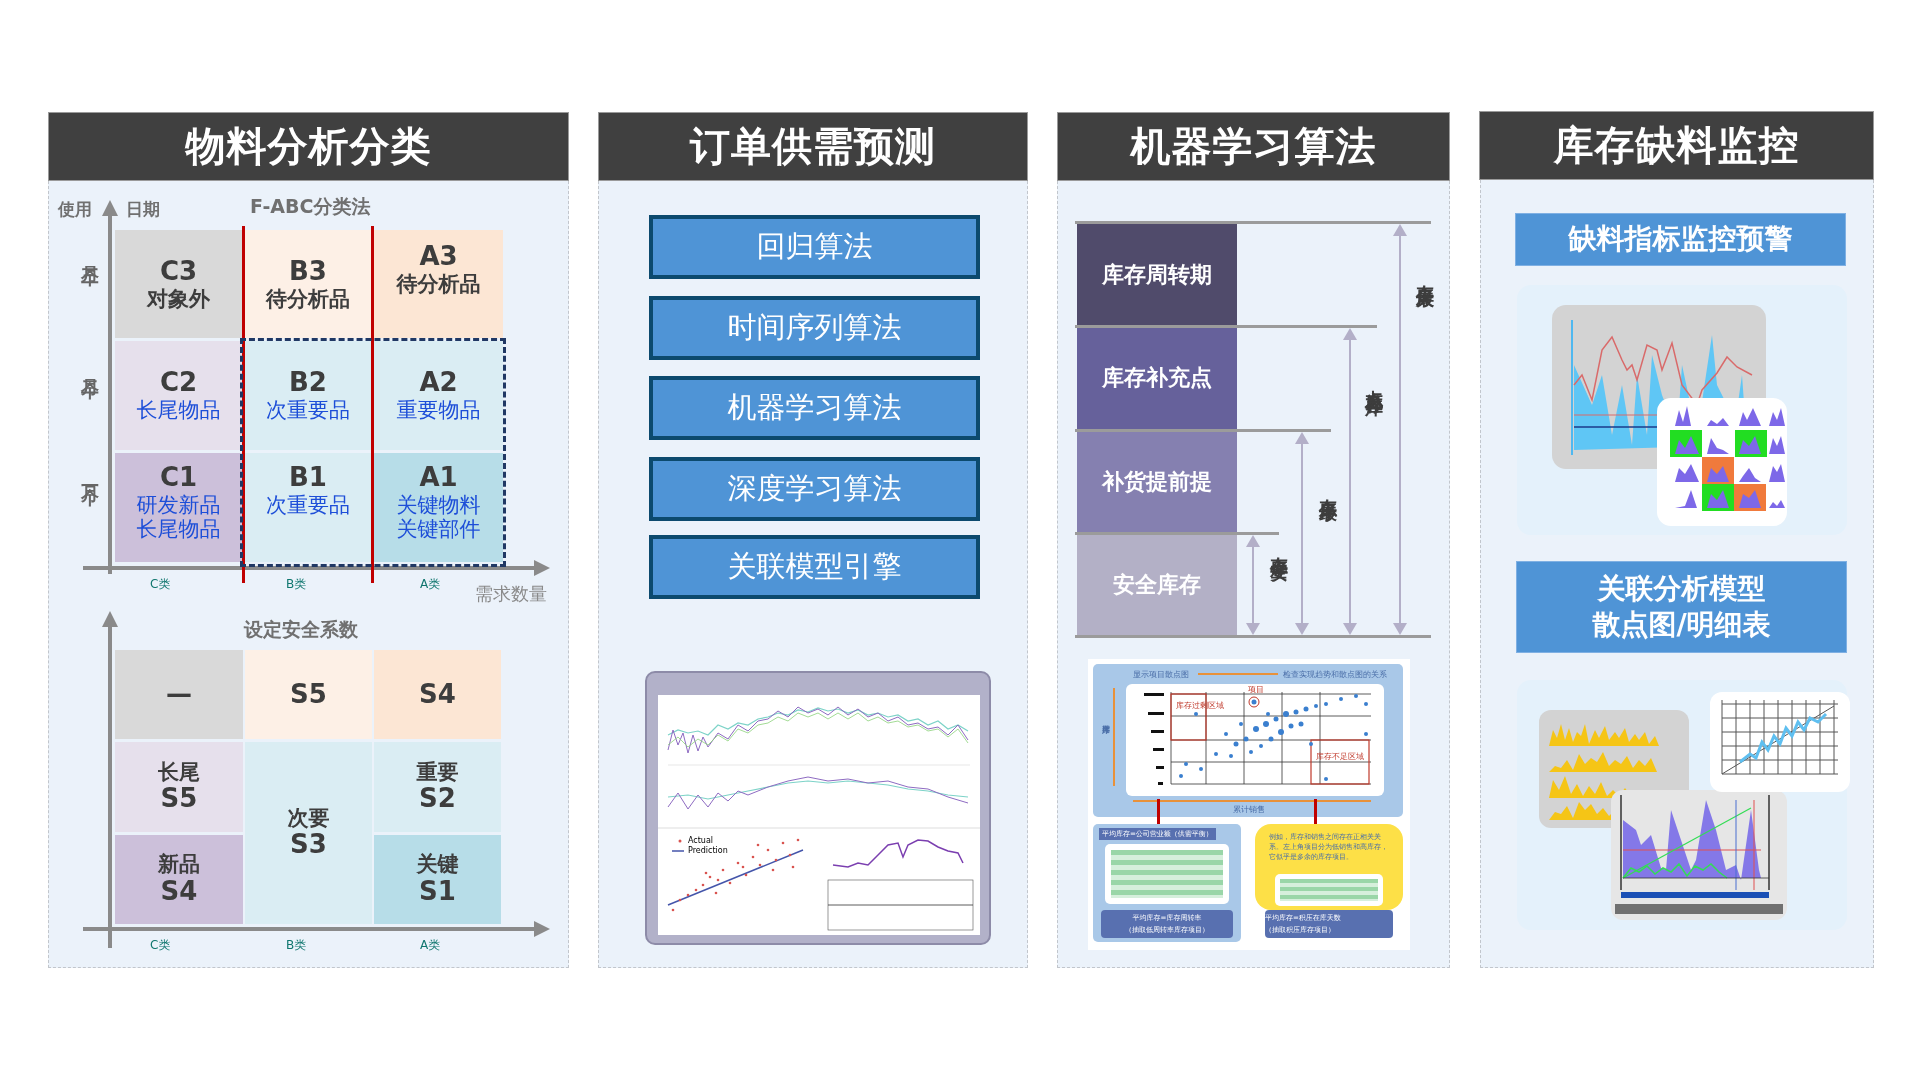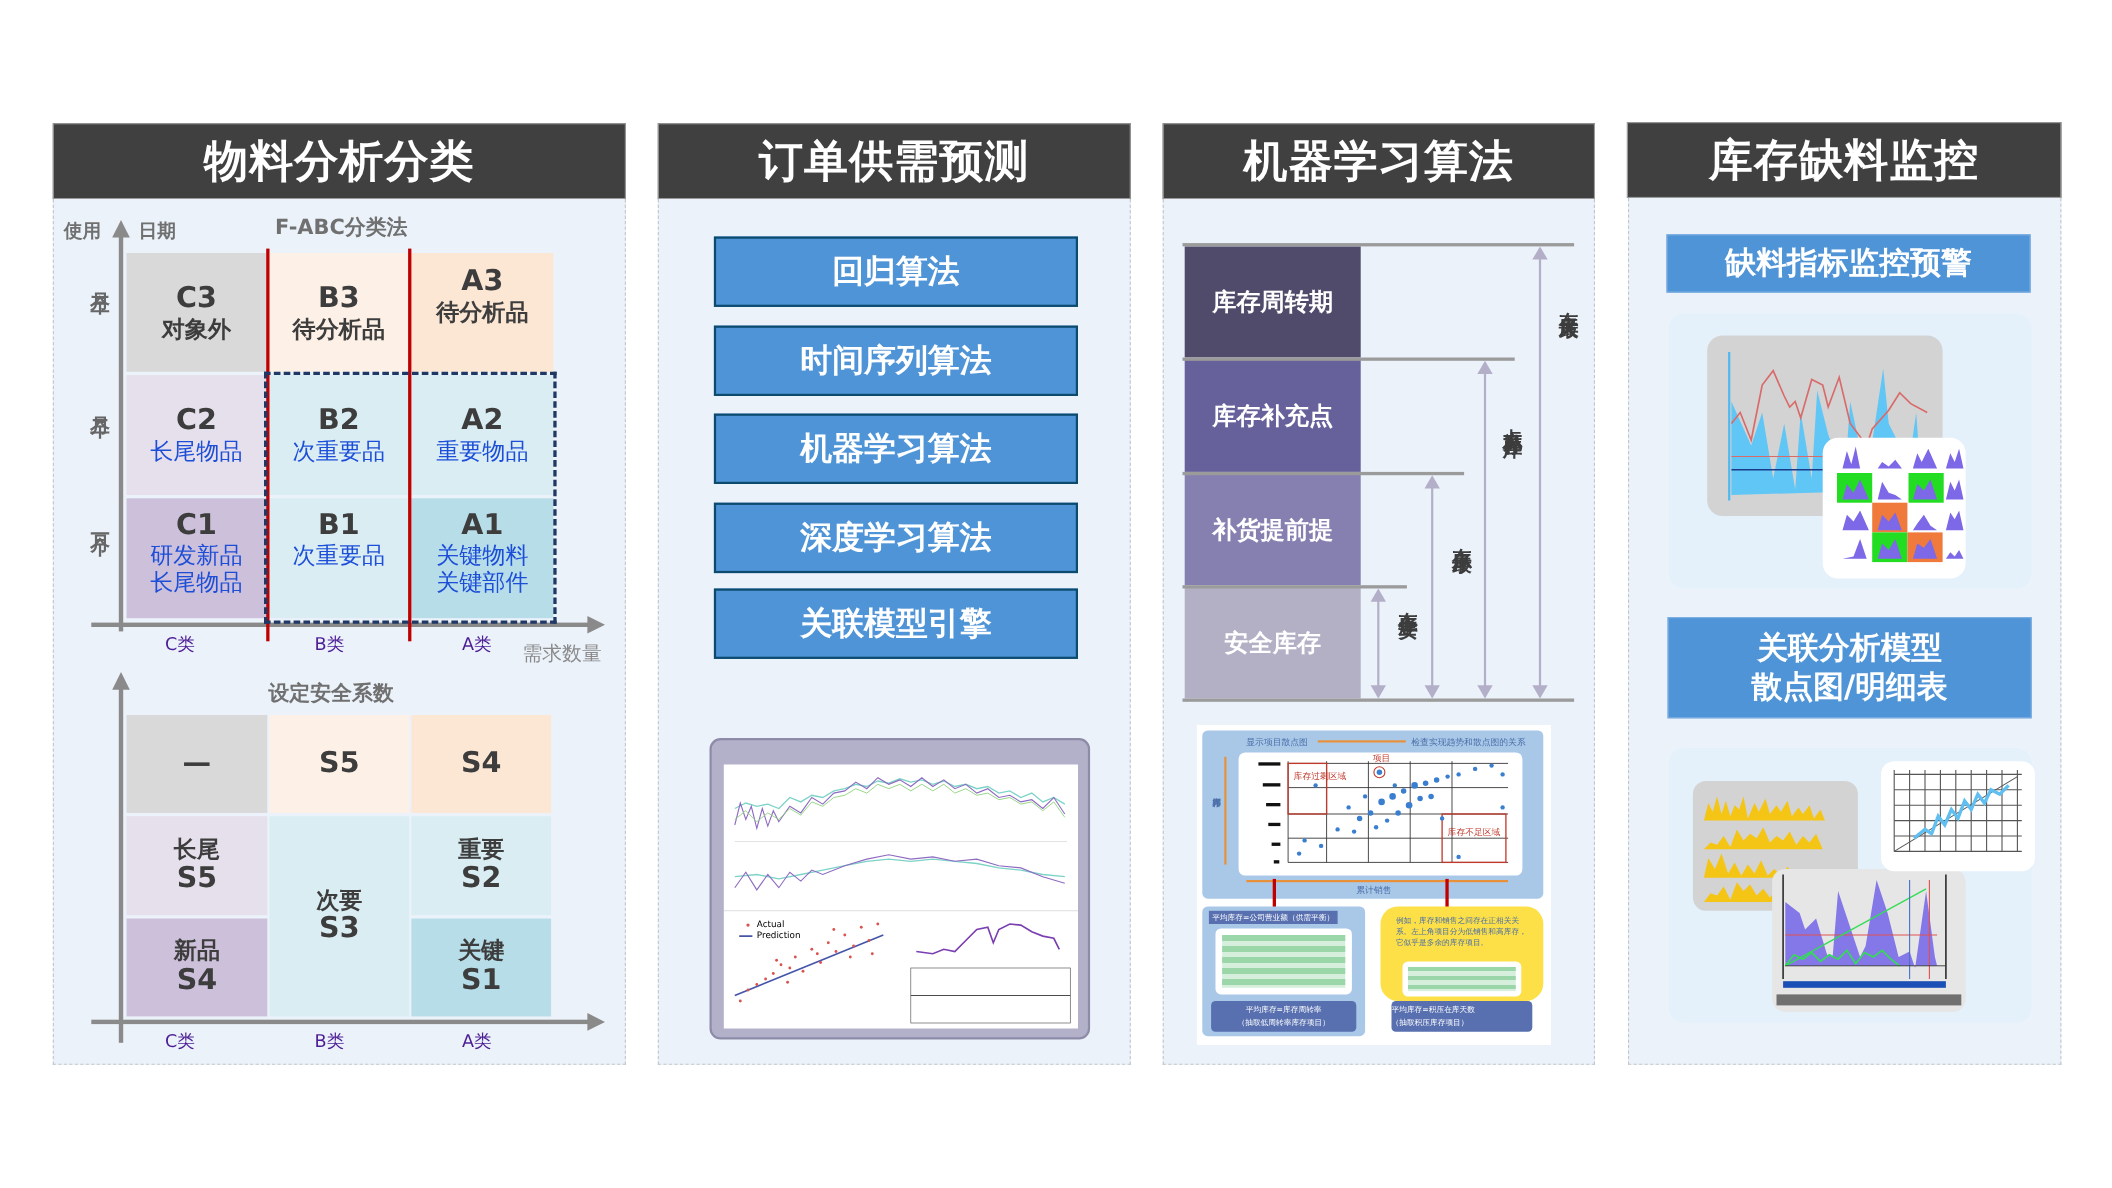--- a/index.html
+++ b/index.html
@@ -9,24 +9,24 @@
   .panel-head { position: absolute; background: #404040; color: #fff; font-weight: bold; font-size: 40px;
                 display: flex; align-items: center; justify-content: center; border: 1px solid #9a9a9a; letter-spacing: 1px; }
   .panel-body { position: absolute; background: #ebf2fa; border: 1.5px dashed #c2c6cc; border-top: none; }
   .cell { position: absolute; display: flex; flex-direction: column; align-items: center; justify-content: center;
           color: #404040; text-align: center; line-height: 1.15; }
   .cell .code { font-size: 26px; font-weight: bold; color: #3d3d3d; }
   .cell .desc { font-size: 21px; color: #1d4ed8; }
   .cell .desc.b { font-weight: bold; color: #3d3d3d; }
   .axis-label { position: absolute; font-size: 17px; color: #707070; font-weight: bold; }
   .vlabel { position: absolute; writing-mode: vertical-rl; text-orientation: upright; font-size: 18px; color: #666; font-weight: bold; letter-spacing: -2px; }
-  .cat { position: absolute; font-size: 16px; color: #4c1d95; }
+  .cat { position: absolute; font-size: 12px; color: #0f766e; }
   .algo-btn { position: absolute; left: 649px; width: 331px; height: 64px; background: #4f94d6; color: #fff;
-              font-size: 29px; font-weight: bold; display: flex; align-items: center; justify-content: center;
-              border: 2px solid #0c4a6e; cursor: pointer; }
+              font-size: 29px; font-weight: normal; display: flex; align-items: center; justify-content: center;
+              border: 4px solid #0c4a6e; cursor: pointer; }
   .bar { position: absolute; left: 1077px; width: 160px; color: #fff; font-weight: bold; font-size: 22px;
          display: flex; align-items: center; justify-content: center; }
   .hline { position: absolute; height: 3px; background: #9b9b9b; }
   .varrow { position: absolute; width: 2px; background: #b3afc8; }
   .varrow::before, .varrow::after { content: ""; position: absolute; left: -6px; border-left: 7px solid transparent; border-right: 7px solid transparent; }
   .varrow::before { top: -2px; border-bottom: 12px solid #b3afc8; }
   .varrow::after { bottom: -2px; border-top: 12px solid #b3afc8; }
   .vtext { position: absolute; writing-mode: vertical-rl; text-orientation: upright; font-size: 18px; font-weight: bold; color: #3d3d3d; letter-spacing: -2px; }
   .blue-title { position: absolute; background: #4f94d6; color: #fff; font-weight: bold; display: flex; align-items: center;
                 justify-content: center; text-align: center; border: 1px solid #7fb0e3; line-height: 1.3; }

